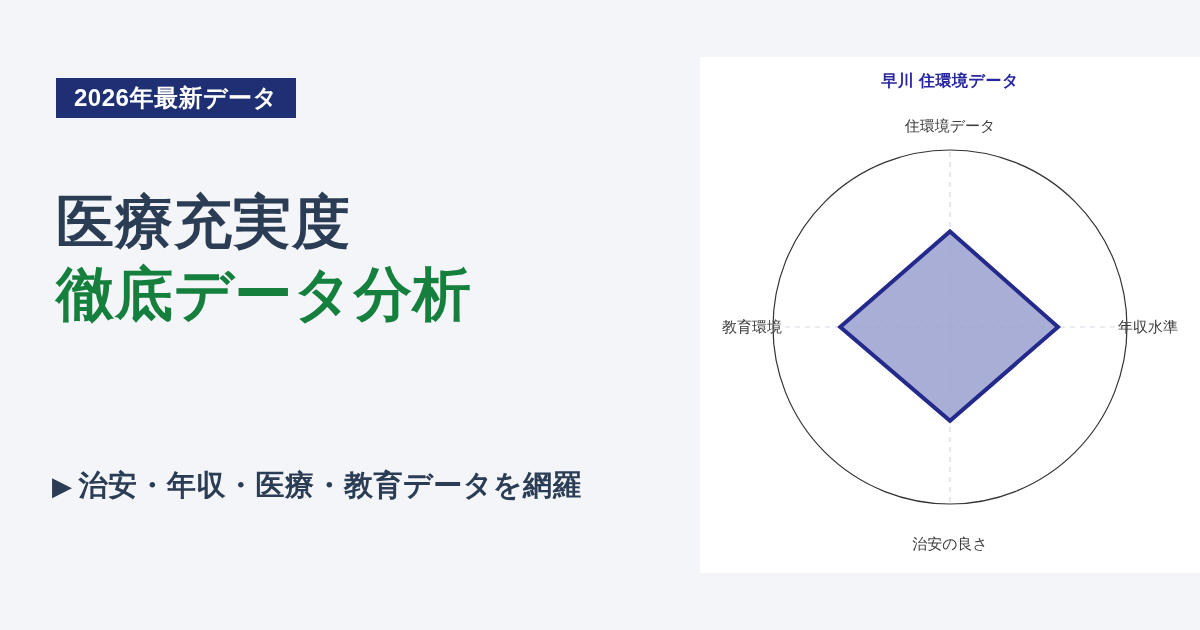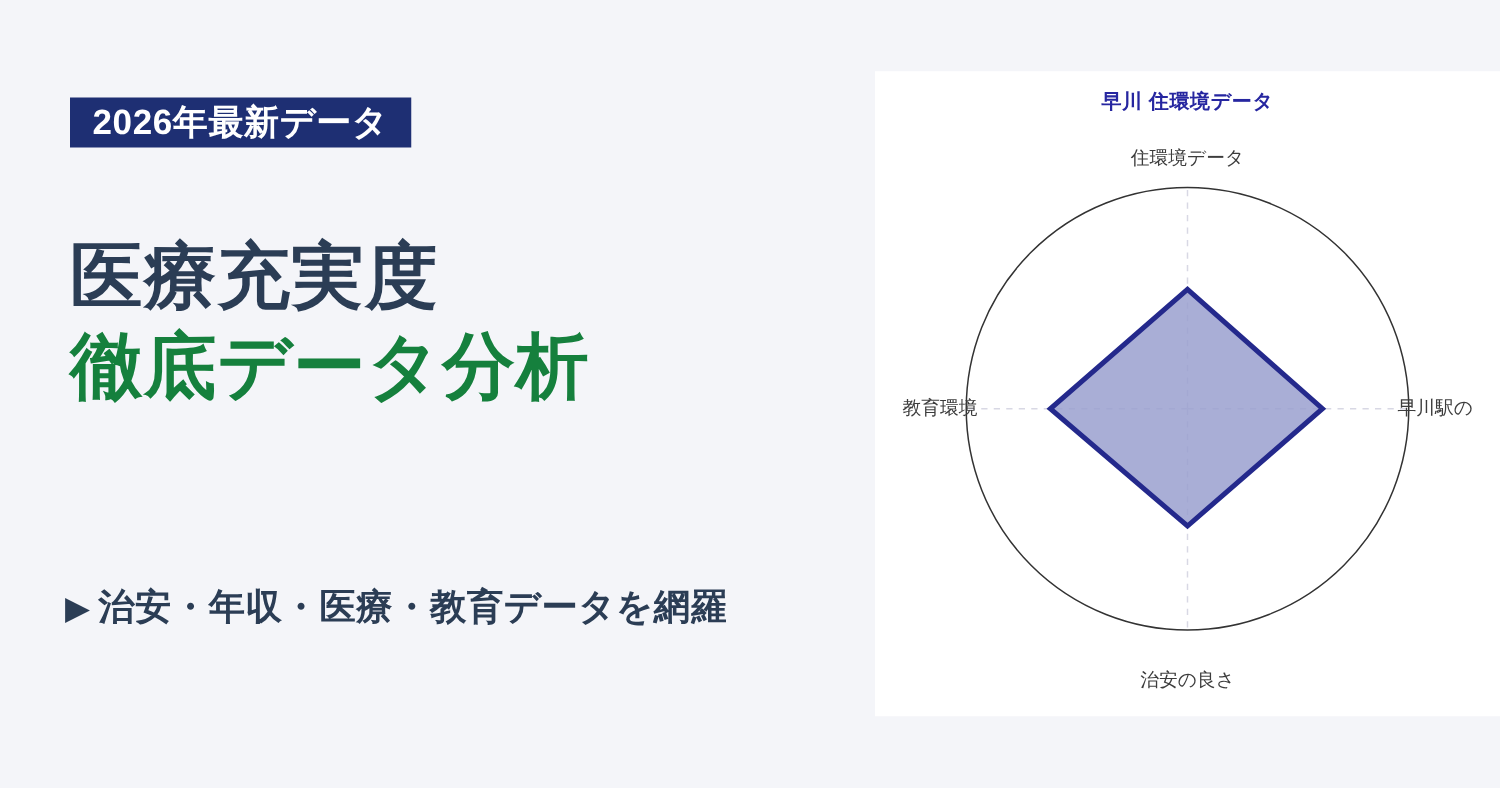--- a/index.html
+++ b/index.html
@@ -30,21 +30,21 @@
   }
 
   .badge {
     position: absolute;
     left: 56px;
     top: 78px;
     height: 40px;
     padding: 0 18px;
     background: #1e2f73;
     color: #ffffff;
-    font-size: 28px;
+    font-size: 24px;
     font-weight: bold;
     letter-spacing: 0.5px;
     display: flex;
     align-items: center;
     justify-content: center;
     box-sizing: border-box;
   }
 
   .headline {
     position: absolute;
@@ -152,18 +152,18 @@
             <line x1="250" y1="270" x2="250" y2="93" stroke="#d8d8e4" stroke-width="1.2" stroke-dasharray="5,5"></line>
             <line x1="250" y1="270" x2="427" y2="270" stroke="#d8d8e4" stroke-width="1.2" stroke-dasharray="5,5"></line>
             <line x1="250" y1="270" x2="250" y2="447" stroke="#d8d8e4" stroke-width="1.2" stroke-dasharray="5,5"></line>
             <line x1="250" y1="270" x2="73" y2="270" stroke="#d8d8e4" stroke-width="1.2" stroke-dasharray="5,5"></line>
           </g>
 
         <polygon id="data-polygon" fill="#9aa0cf" fill-opacity="0.85" stroke="#24298c" stroke-width="4" stroke-linejoin="miter" points="250.00,174.42 357.97,270.00 250.00,363.81 140.26,270.00"></polygon>
       </svg>
 
       <div class="axis-label axis-top">住環境データ</div>
-      <div class="axis-label axis-right">早川駅の</div>
+      <div class="axis-label axis-right">年収水準</div>
       <div class="axis-label axis-bottom">治安の良さ</div>
       <div class="axis-label axis-left">教育環境</div>
     </div>
   </div>
 </div>
 
 </body></html>

